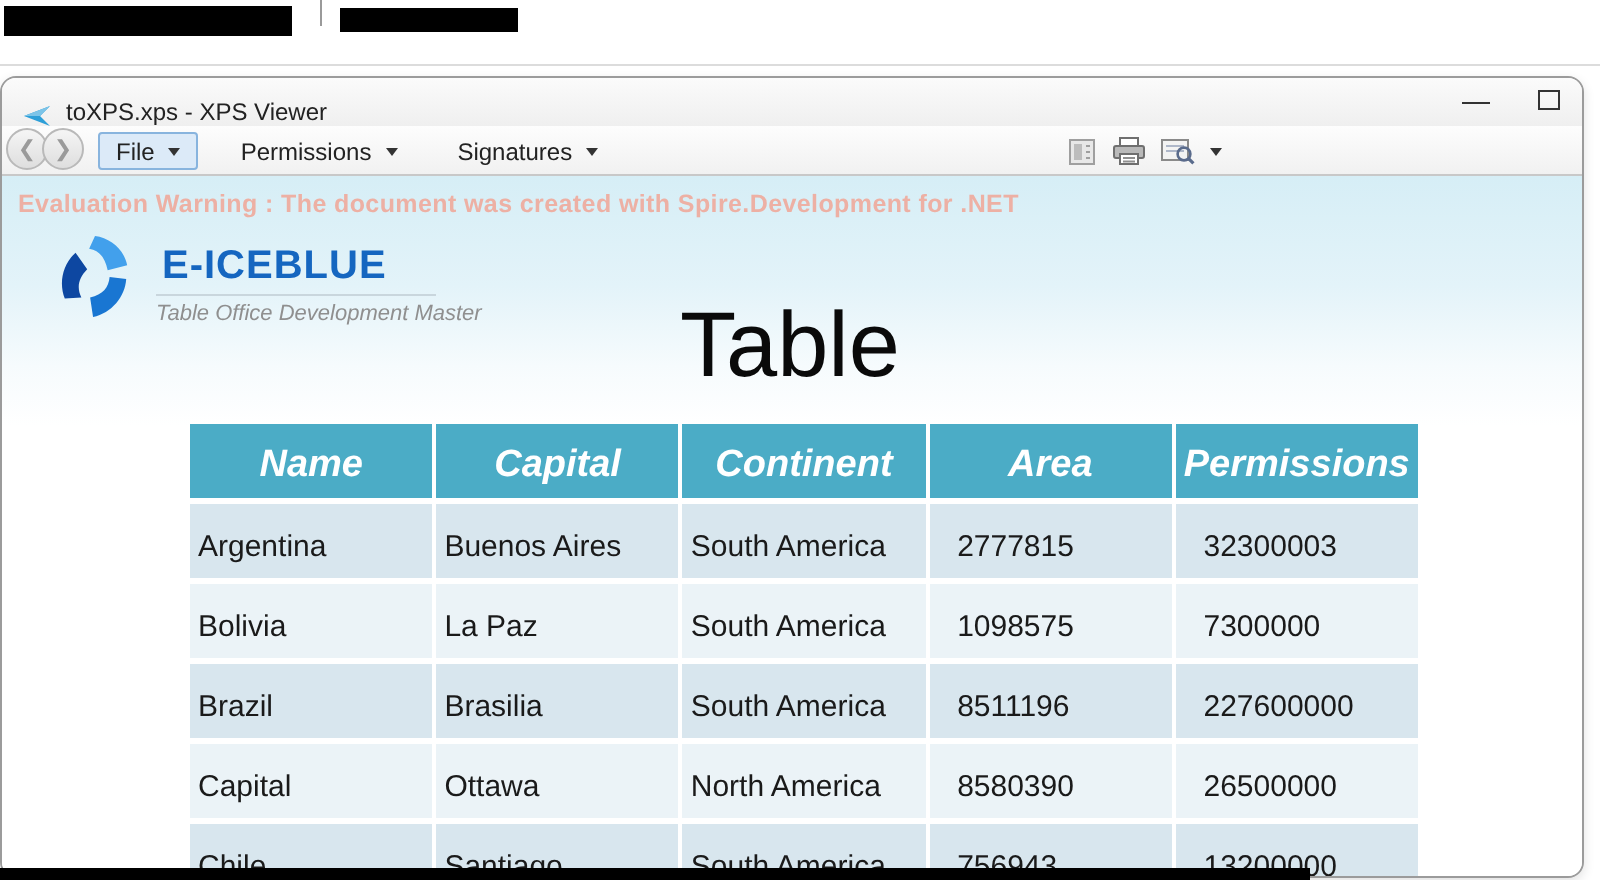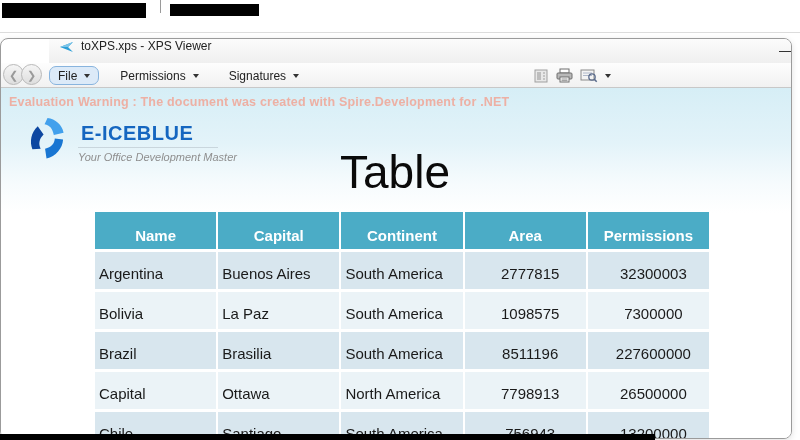--- a/index.html
+++ b/index.html
@@ -15,42 +15,42 @@
   .redact1{left:2px; top:3px; width:144px; height:15px;}
   .redact2{left:170px; top:4px; width:89px; height:12px;}
   .topsep{position:absolute; left:160px; top:0; width:1px; height:13px; background:#9a9a9a;}
   .hline{position:absolute; left:0; top:32px; width:800px; height:1px; background:#dcdcdc;}
 
   .window{position:absolute; left:0; top:38px; width:792px; height:401px;
           border:1px solid #9b9b9b; border-radius:8px; background:#fff;
           overflow:hidden; box-shadow:0 2px 6px rgba(0,0,0,0.12);}
   .titlebar{position:relative; height:24px;
             background:linear-gradient(#fbfbfb,#efefef);
-            display:flex; align-items:flex-start; padding-left:10px;margin-left:48px;}
+            display:flex; align-items:flex-end; padding-left:10px;}
   .xps-icon{width:16px; height:12px; margin-right:6px; display:inline-block;}
   .title{font-size:12px; color:#222;}
   .win-btn{position:absolute; top:0; width:30px; height:24px; border:none;
            background:transparent; cursor:default;}
   .win-btn.min{left:722px;}
   .win-btn.max{left:758px;}
   .minbar{position:absolute; left:8px; top:12px; width:14px; height:1px; background:#333;}
   .maxbox{position:absolute; left:10px; top:6px; width:11px; height:10px; border:1px solid #333;}
 
   .toolbar{position:relative; height:25px;
            background:linear-gradient(#fdfdfd,#f1f1f1);
            border-bottom:1px solid #c8c8c8;}
   .navbtn{position:absolute; top:1px; width:21px; height:21px; border-radius:50%;
           border:1px solid #b9b9b9; background:linear-gradient(#f5f5f5,#dedede);
           color:#9a9a9a; font-size:11px; line-height:18px; text-align:center; padding:0;}
   .navbtn.back{left:2px;}
   .navbtn.fwd{left:20px;}
   .menus{position:absolute; left:48px; top:3px; display:flex; gap:12px;}
   .menu{height:19px; padding:0 8px; font-size:12px; color:#222; display:flex;
         align-items:center; gap:7px; background:none; border:1px solid transparent;
-        border-radius:7px; font-family:inherit;}
+        border-radius:2px; font-family:inherit;}
   .menu.file{background:var(--file-btn-bg); border-color:var(--file-btn-border);}
   .caret{width:0; height:0; border-left:3.5px solid transparent;
          border-right:3.5px solid transparent; border-top:4px solid #333; display:inline-block;}
   .tools{position:absolute; left:533px; top:3px; height:19px; display:flex;
          align-items:center; gap:7px;}
   .toolbtn{border:none; background:none; padding:0; height:18px; display:flex; align-items:center;}
   .findbox{position:absolute; left:612px; top:2px; width:177px; height:20px;
            border:1px solid #a8a8a8; background:#fff; display:flex; align-items:center;}
   .findbox input{flex:1; border:none; outline:none; background:transparent;
                  font-family:inherit; font-size:12px; padding-left:6px; min-width:0;}
@@ -66,26 +66,26 @@
   .logo-icon{position:absolute; left:27px; top:28px; width:39px; height:45px;}
   .brand{position:absolute; left:80px; top:34px; font-size:20px; font-weight:bold;
          color:var(--brand-blue); letter-spacing:0.5px;}
   .tagline{position:absolute; left:77px; top:59px; width:140px; font-size:11px;
            font-style:italic; color:#8f8f8f; border-top:1px solid #c9d6dd;
            padding-top:3px; white-space:nowrap;}
   .doctitle{position:absolute; left:289px; top:57px; width:210px; text-align:center;
             font-size:46px; color:#0a0a0a;}
   table.countries{position:absolute; left:92px; top:121px; width:618px;
                   border-collapse:separate; border-spacing:2px 3px; table-layout:fixed;}
-  table.countries th{background:var(--header-bg); color:#fff; font-size:15px;
+  table.countries th{background:var(--header-bg); color:#fff; font-size:19px;
                      font-weight:bold; vertical-align:bottom; text-align:center;
-                     height:37px; padding:0 0 5px 0;}
+                     height:37px; padding:0 0 5px 0;font-style:italic;}
   table.countries td{font-size:15px; color:#1a1a1a; vertical-align:bottom;
                      height:37px; padding:0 4px 7px 4px; overflow:hidden; white-space:nowrap;}
-  table.countries td.num{text-align:center;padding-left:14px;}
+  table.countries td.num{text-align:left;padding-left:14px;}
   table.countries tr.odd td{background:var(--row-odd);margin-left:40px;}
   table.countries tr.even td{background:var(--row-even);}
 
   .bottombar{position:absolute; left:0; top:434px; width:655px; height:6px; background:#000; z-index:9;}
 </style>
 </head>
 <body>
 
 <div class="redact redact1"></div>
 <div class="topsep"></div>
@@ -171,21 +171,21 @@
     <span class="logo-icon">
       <svg viewBox="0 0 40 46" width="39" height="45">
         <g>
           <path d="M20 2 C28 3 35 9 36.5 17 L26.5 19.5 C25 13 22.5 9.5 17 8.5 Z" fill="#42a0ec"></path>
           <path d="M4.5 34 C1.5 26.5 3 17 10 10.5 L16 19 C11.5 23.5 10.5 28.5 13 33.5 Z" fill="#0d47a1"></path>
           <path d="M36 24 C35.5 33 28.5 41.5 19 43.5 L17.5 33.5 C24 32 27 28.5 27.5 23 Z" fill="#1976d2"></path>
         </g>
       </svg>
     </span>
     <div class="brand">E-ICEBLUE</div>
-    <div class="tagline">Your Office Development Master</div>
+    <div class="tagline">Table Office Development Master</div>
 
     <div class="doctitle">Table</div>
 
     <table class="countries">
       <colgroup>
           <col style="width:20%">
           <col style="width:20%">
           <col style="width:20%">
           <col style="width:20%">
           <col style="width:20%">
@@ -218,21 +218,21 @@
           <td>Brazil</td>
           <td>Brasilia</td>
           <td>South America</td>
           <td class="num">8511196</td>
           <td class="num">227600000</td>
         </tr>
         <tr class="even">
           <td>Capital</td>
           <td>Ottawa</td>
           <td>North America</td>
-          <td class="num">7798913</td>
+          <td class="num">8580390</td>
           <td class="num">26500000</td>
         </tr>
         <tr class="odd">
           <td>Chile</td>
           <td>Santiago</td>
           <td>South America</td>
           <td class="num">756943</td>
           <td class="num">13200000</td>
         </tr>
       </tbody>

